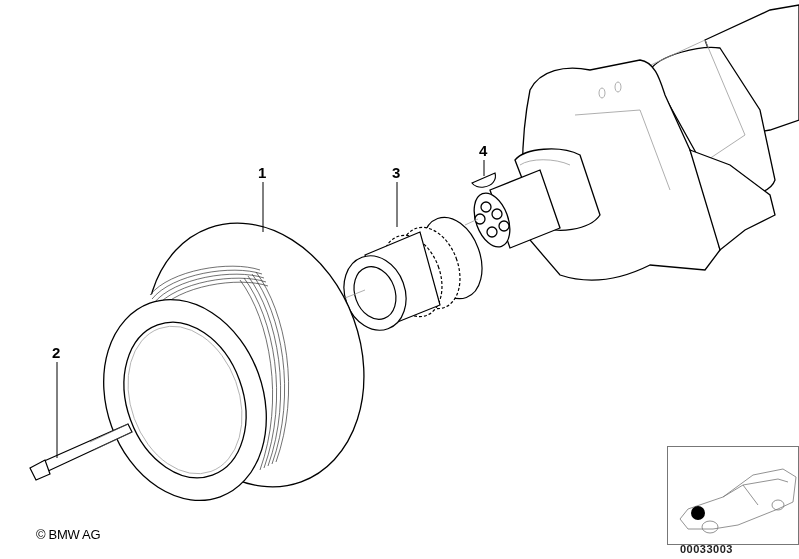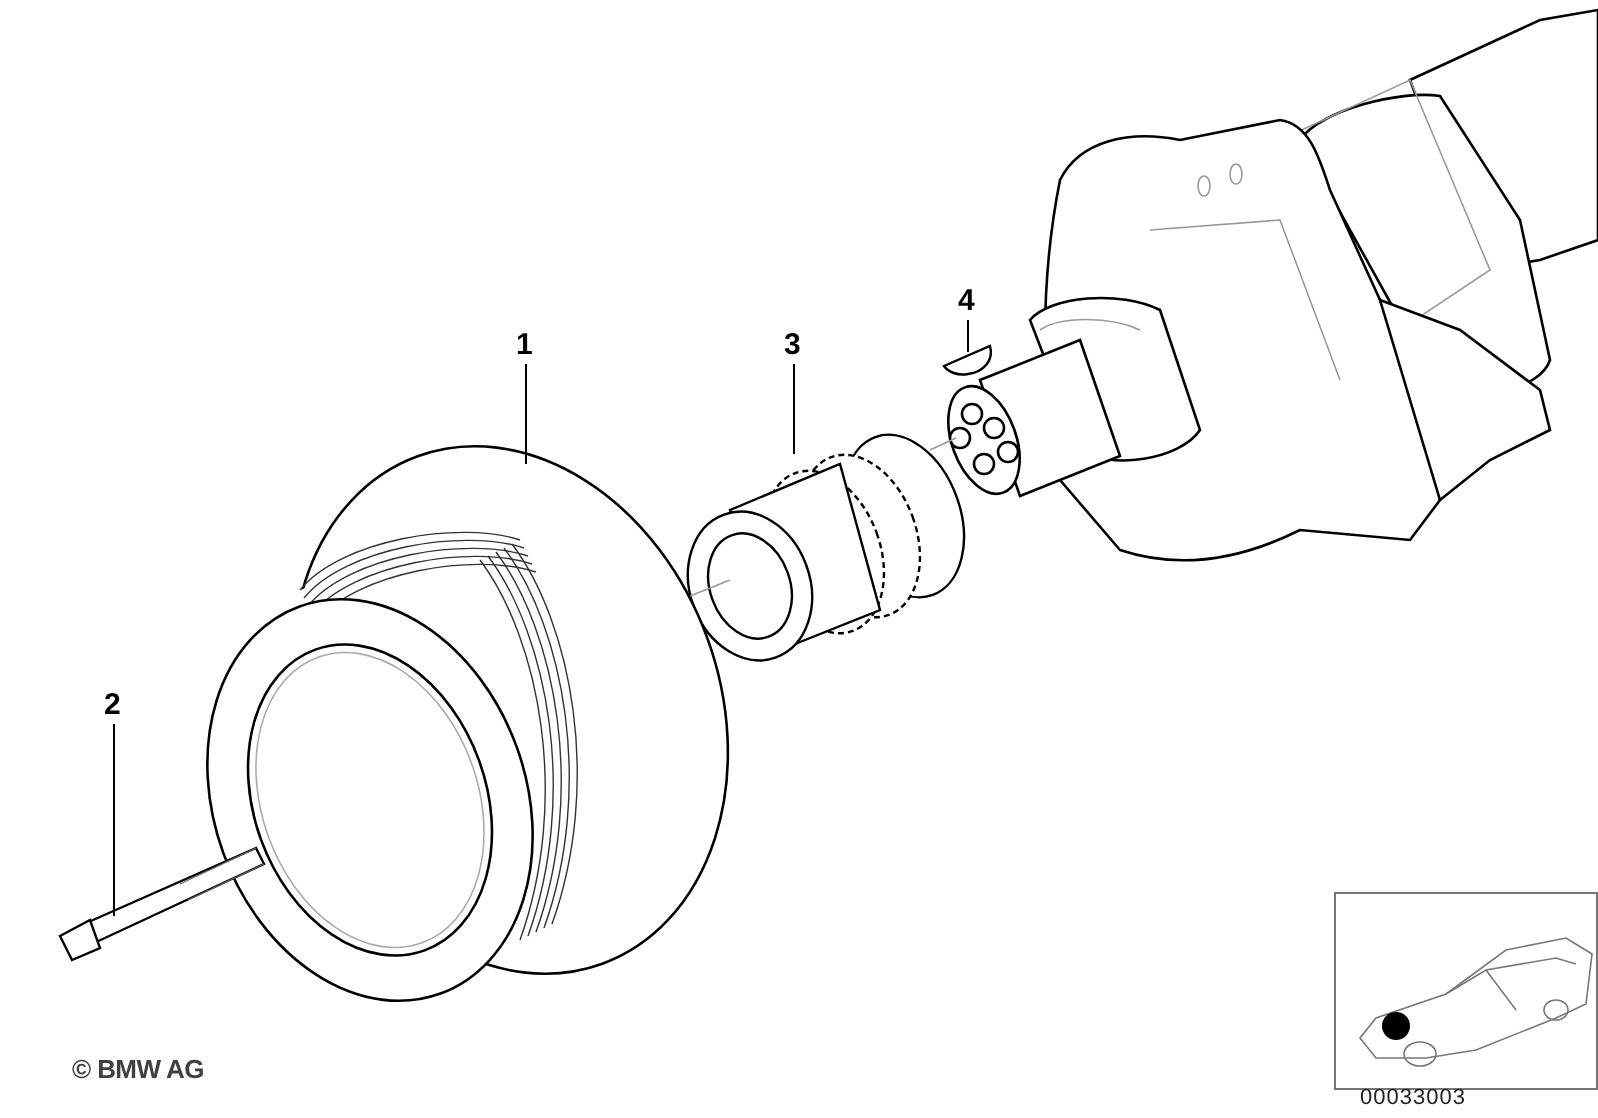--- a/index.html
+++ b/index.html
@@ -1,26 +1,26 @@
 <!DOCTYPE html>
 <html><head>
 <meta charset="utf-8">
 <style>
   html, body { margin: 0; padding: 0; background: #ffffff; }
   body { width: 799px; height: 559px; position: relative; overflow: hidden;
          font-family: "Liberation Sans", sans-serif; }
   .canvas { position: absolute; left: 0; top: 0; width: 799px; height: 559px; }
   .callout { position: absolute; font-weight: bold; font-size: 15px; color: #000;
              font-family: "Liberation Sans", sans-serif; line-height: 1; }
-  .copyright { position: absolute; left: 36px; top: 527px; font-size: 13px; font-weight: bold;
-               color: #404040; font-family: "Liberation Sans", sans-serif; letter-spacing: -0.3px; }
+  .copyright { position: absolute; left: 36px; top: 527px; font-size: 13px; font-weight: normal;
+               color: #000000; font-family: "Liberation Sans", sans-serif; letter-spacing: -0.3px; }
   .thumb { position: absolute; left: 667px; top: 446px; width: 130px; height: 97px;
            border: 1px solid #777; background: #fff; }
   .thumb-id { position: absolute; left: 680px; top: 543px; font-size: 11px; color: #222;
-              font-family: "Liberation Sans", sans-serif; letter-spacing: 0.5px; }
+              font-family: "Liberation Sans", sans-serif; letter-spacing: 0.5px; font-weight: bold; }
 </style>
 </head>
 <body>
 
 <svg class="canvas" viewBox="0 0 799 559" width="799" height="559">
 
   <g fill="#fff" stroke="#000" stroke-width="1.3">
 
     <path d="M705,40 L770,10 L799,5 L799,120 L770,130 L740,135 Z"></path>
     <path d="M650,70 C660,55 700,45 720,48 L760,110 L775,180 C770,195 740,200 720,195 L700,160 Z"></path>

